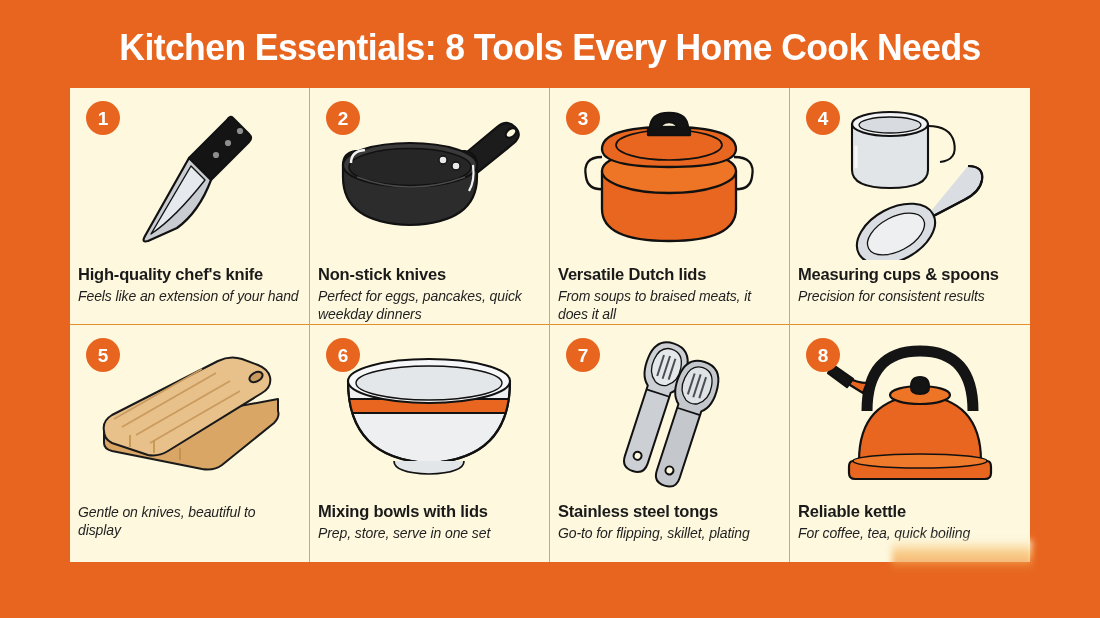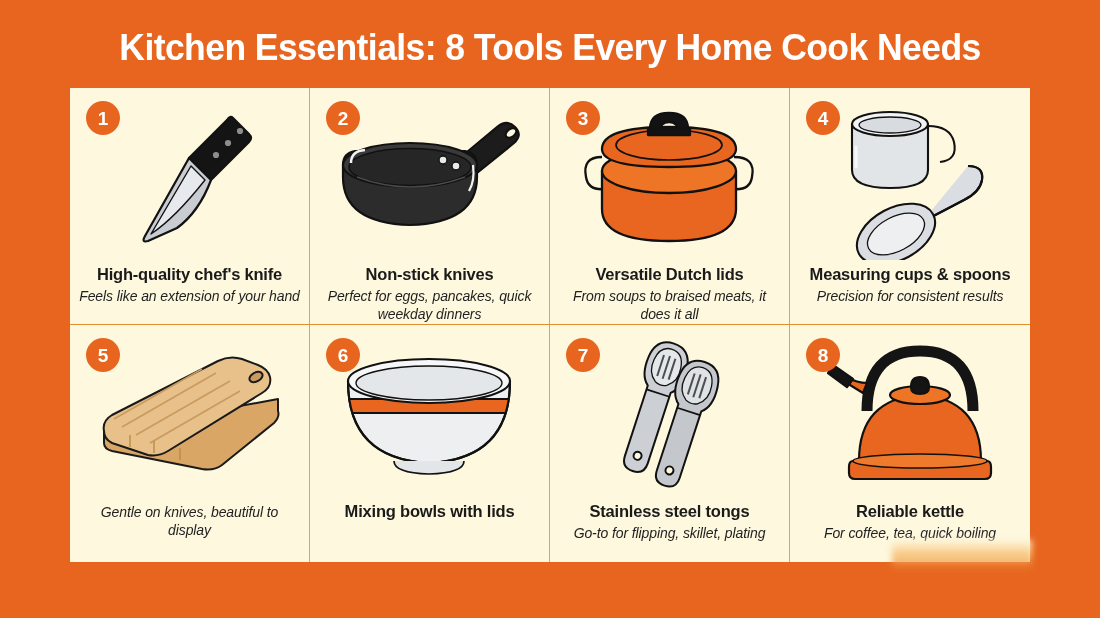--- a/index.html
+++ b/index.html
@@ -85,21 +85,20 @@
     display: flex;
     align-items: center;
     justify-content: center;
   }
   .art svg { display: block; }
 
   
   .caption {
     width: 100%;
     padding: 0 8px;
-    text-align: center;
   }
   .cap-title {
     color: #1A1A1A;
     font-size: 16.5px;
     font-weight: bold;
     line-height: 21px;
     letter-spacing: -0.2px;
   }
   .cap-sub {
     color: #1F1F1F;
@@ -270,20 +269,21 @@
           </g>
           <path d="M16 34 Q16 112 97 116 Q178 112 178 34" fill="none"></path>
           <ellipse cx="97" cy="34" rx="81" ry="22" fill="#F6F7F8"></ellipse>
           <ellipse cx="97" cy="36" rx="73" ry="17" fill="#E4E7EA" stroke-width="1.4"></ellipse>
           <path d="M62 114 Q62 126 97 127 Q132 126 132 114" fill="#E3E6E9" stroke-width="1.7"></path>
         </g>
       </svg>
     </div>
     <div class="caption">
       <div class="cap-title">Mixing bowls with lids</div>
+      <div class="cap-sub">Prep, store, serve in one set</div>
     </div>
   </div>
 
   <div class="cell">
     <div class="badge">7</div>
     <div class="art">
       <svg width="165" height="165" viewBox="0 0 165 165">
         <g stroke="#111" stroke-width="2" stroke-linejoin="round">
           <g transform="rotate(18 80 82)">
             <path d="M64 10 Q82 10 84 30 Q86 50 76 58 L76 132 Q76 144 64 144

